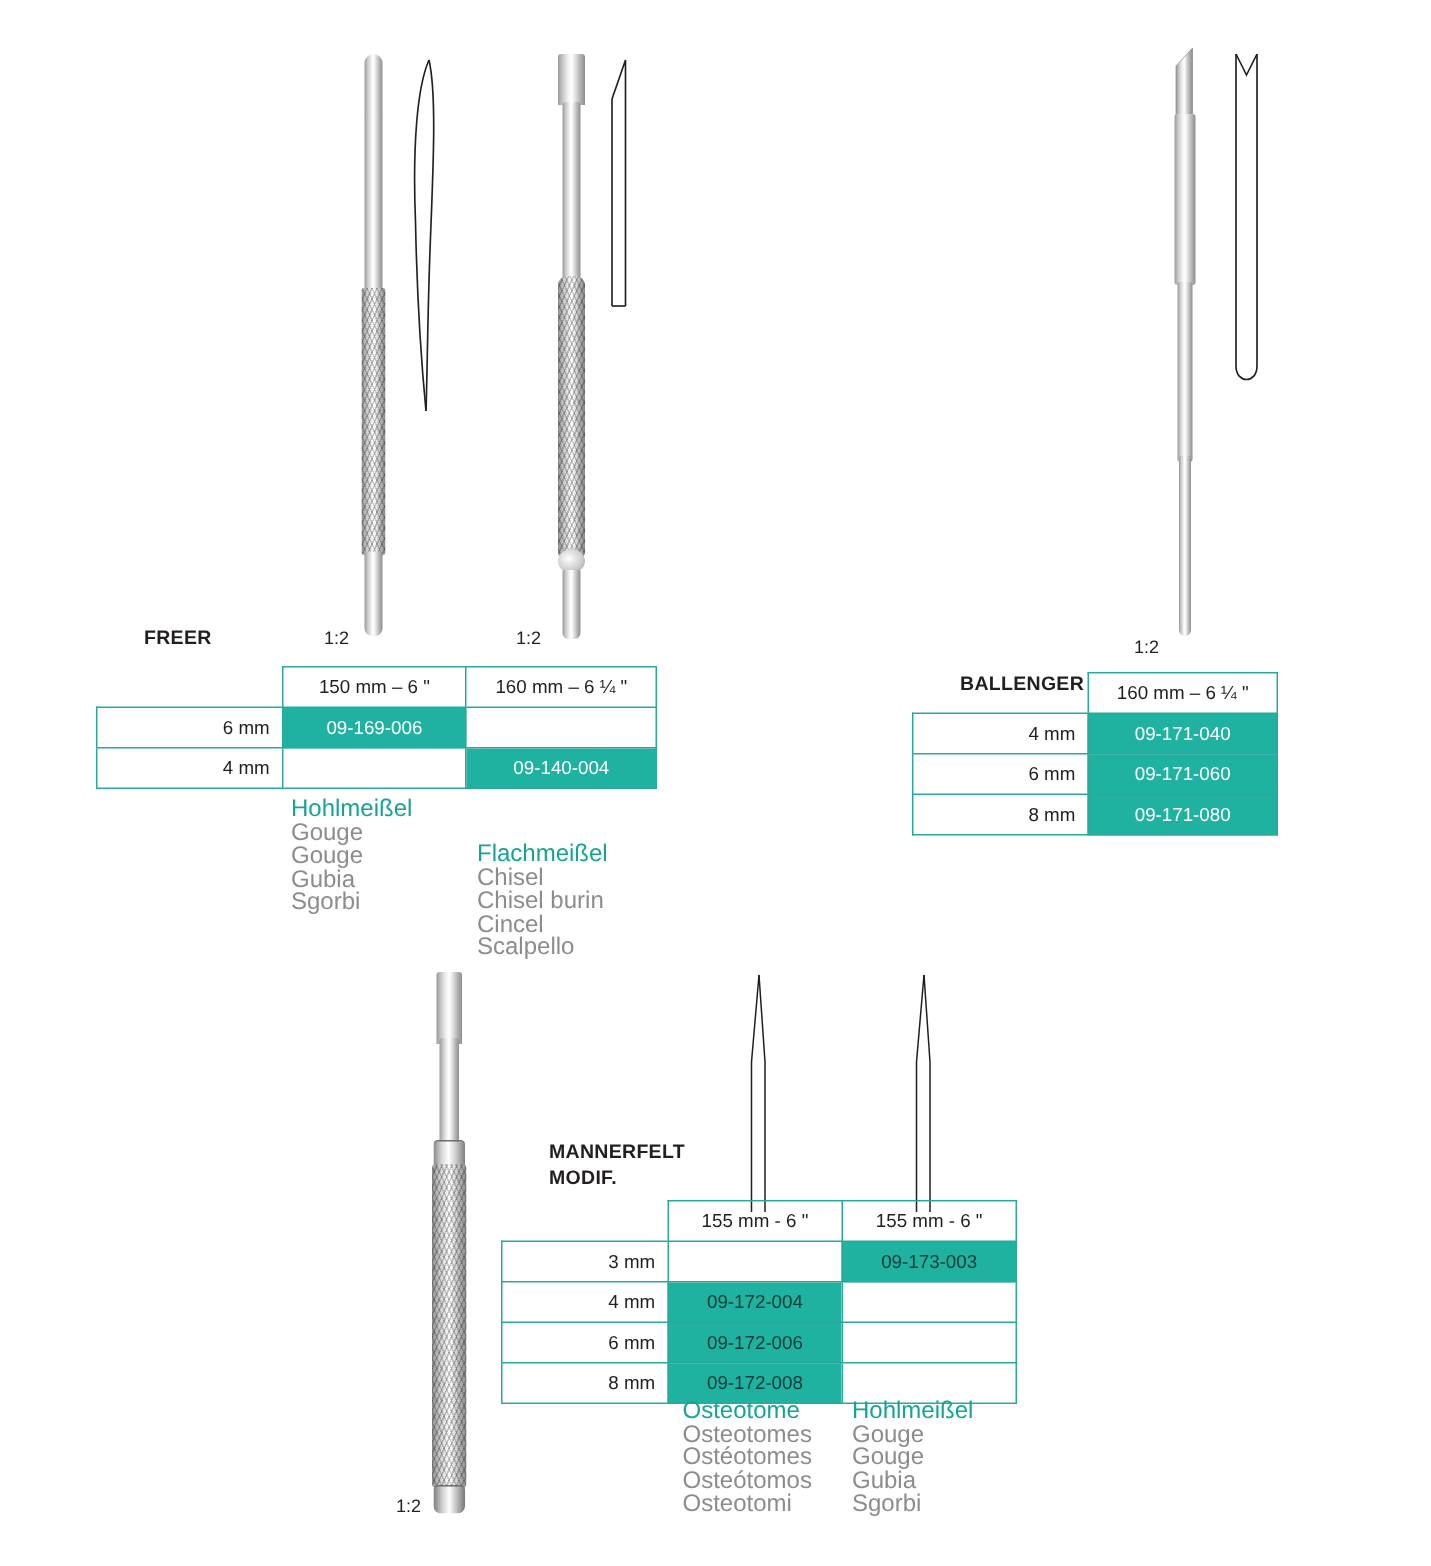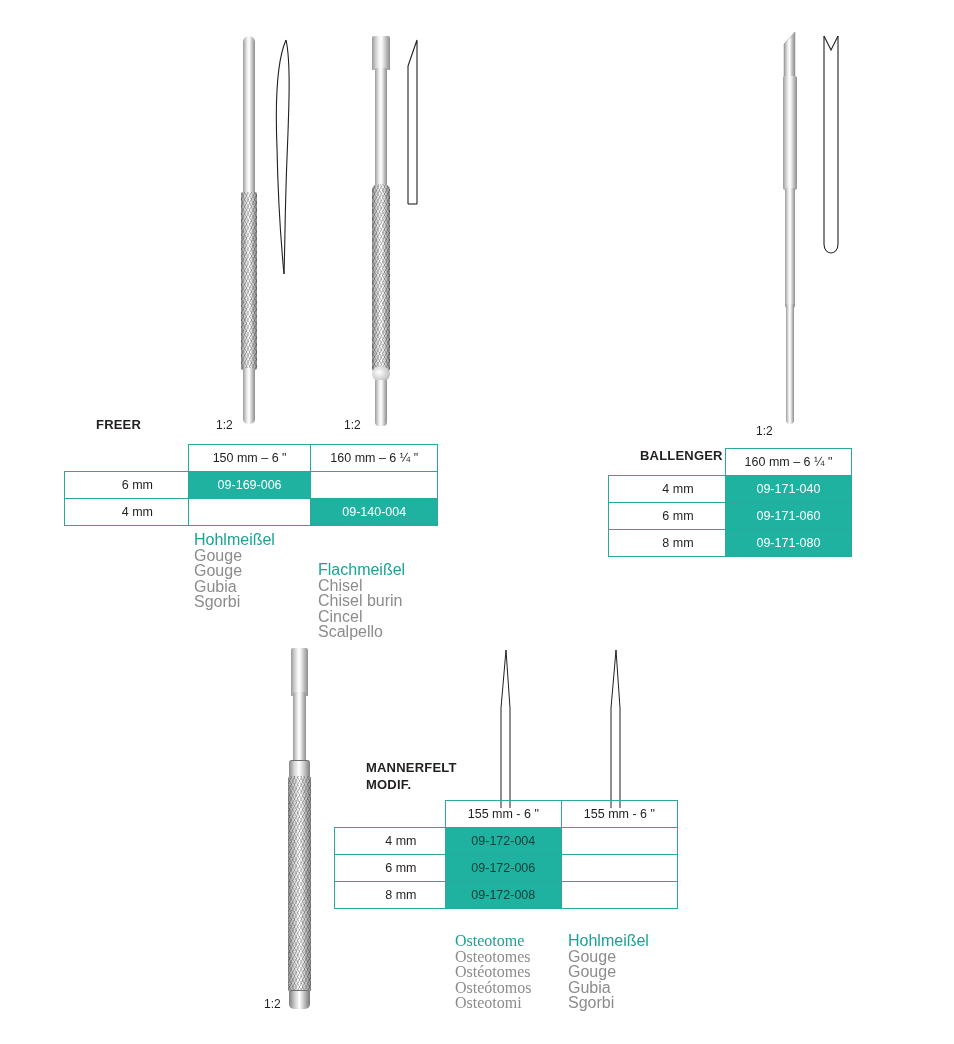--- a/index.html
+++ b/index.html
@@ -58,21 +58,21 @@
     color: #ffffff;
     text-align: center;
     font-weight: normal;
   }
   table.spec td.code-alt {
     background: #20b2a0;
     color: #0d3d38;
     text-align: center;
   }
   table.spec td.size {
-    text-align: center;
+    text-align: right;
     padding-left: 30px;
   }
   table.spec td.empty-cell {
     background: #ffffff;
   }
 
   .tbl-corner-blank { border: none !important; }
 
   
   .name-label {
@@ -254,38 +254,43 @@
 <div class="abs scale-label" style="left:264px; top:997px;">1:2</div>
 
 <table class="spec abs" style="left:334px; top:800px; width:344px;">
   <tbody>
       <tr>
     <td class="head tbl-corner-blank" style="width:110px; border-left:1px solid #2aa99a; border-top:1px solid #2aa99a;"></td>
     <td class="head" style="width:110px;">155 mm - 6 "</td>
     <td class="head" style="width:110px;">155 mm - 6 "</td>
   </tr>
   <tr>
+    <td class="size">3 mm</td>
+    <td class="empty-cell"></td>
+    <td class="code-alt">09-173-003</td>
+  </tr>
+  <tr>
     <td class="size">4 mm</td>
     <td class="code-alt">09-172-004</td>
     <td class="empty-cell"></td>
   </tr>
   <tr>
     <td class="size">6 mm</td>
     <td class="code-alt">09-172-006</td>
     <td class="empty-cell"></td>
   </tr>
   <tr>
     <td class="size">8 mm</td>
     <td class="code-alt">09-172-008</td>
     <td class="empty-cell"></td>
   </tr>
 </tbody>
   </table>
 
-<div class="abs desc-block" style="left:455px; top:933px;font-family:Liberation Serif, serif;">
+<div class="abs desc-block" style="left:455px; top:933px;">
   <div class="first">Osteotome</div>
   <div>Osteotomes</div>
   <div>Ostéotomes</div>
   <div>Osteótomos</div>
   <div>Osteotomi</div>
 </div>
 <div class="abs desc-block" style="left:568px; top:933px;">
   <div class="first">Hohlmeißel</div>
   <div>Gouge</div>
   <div>Gouge</div>

